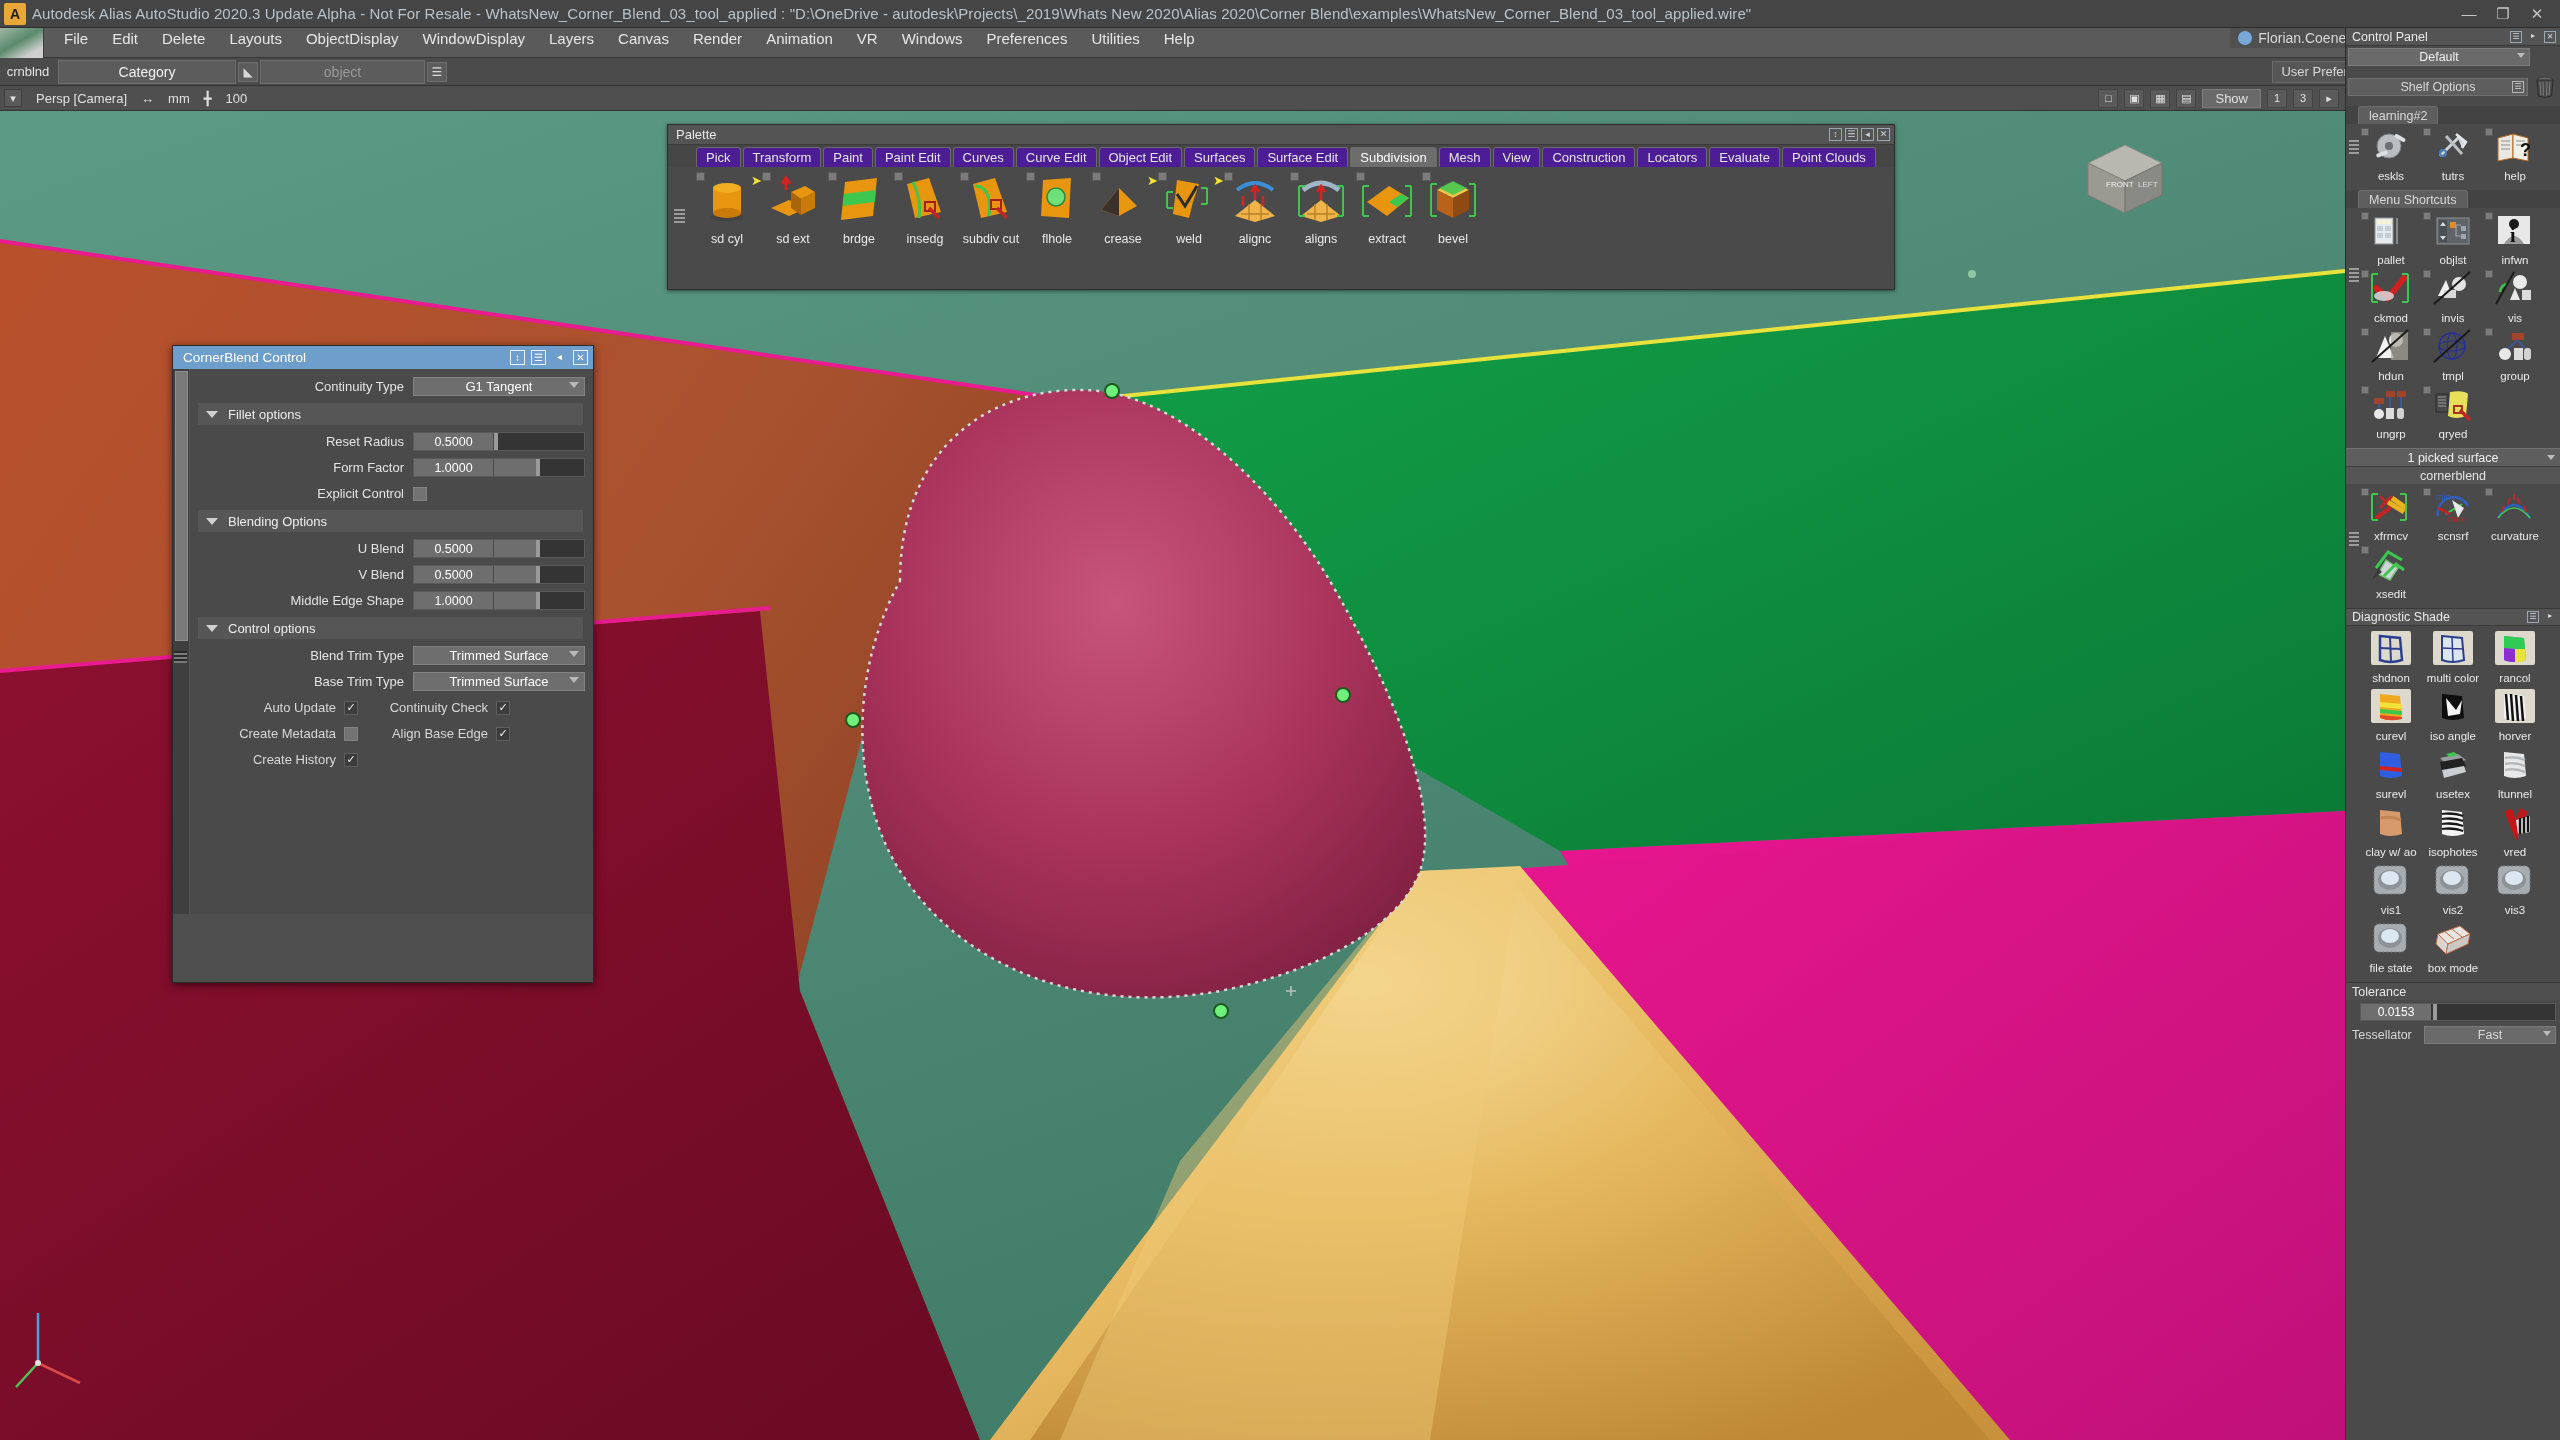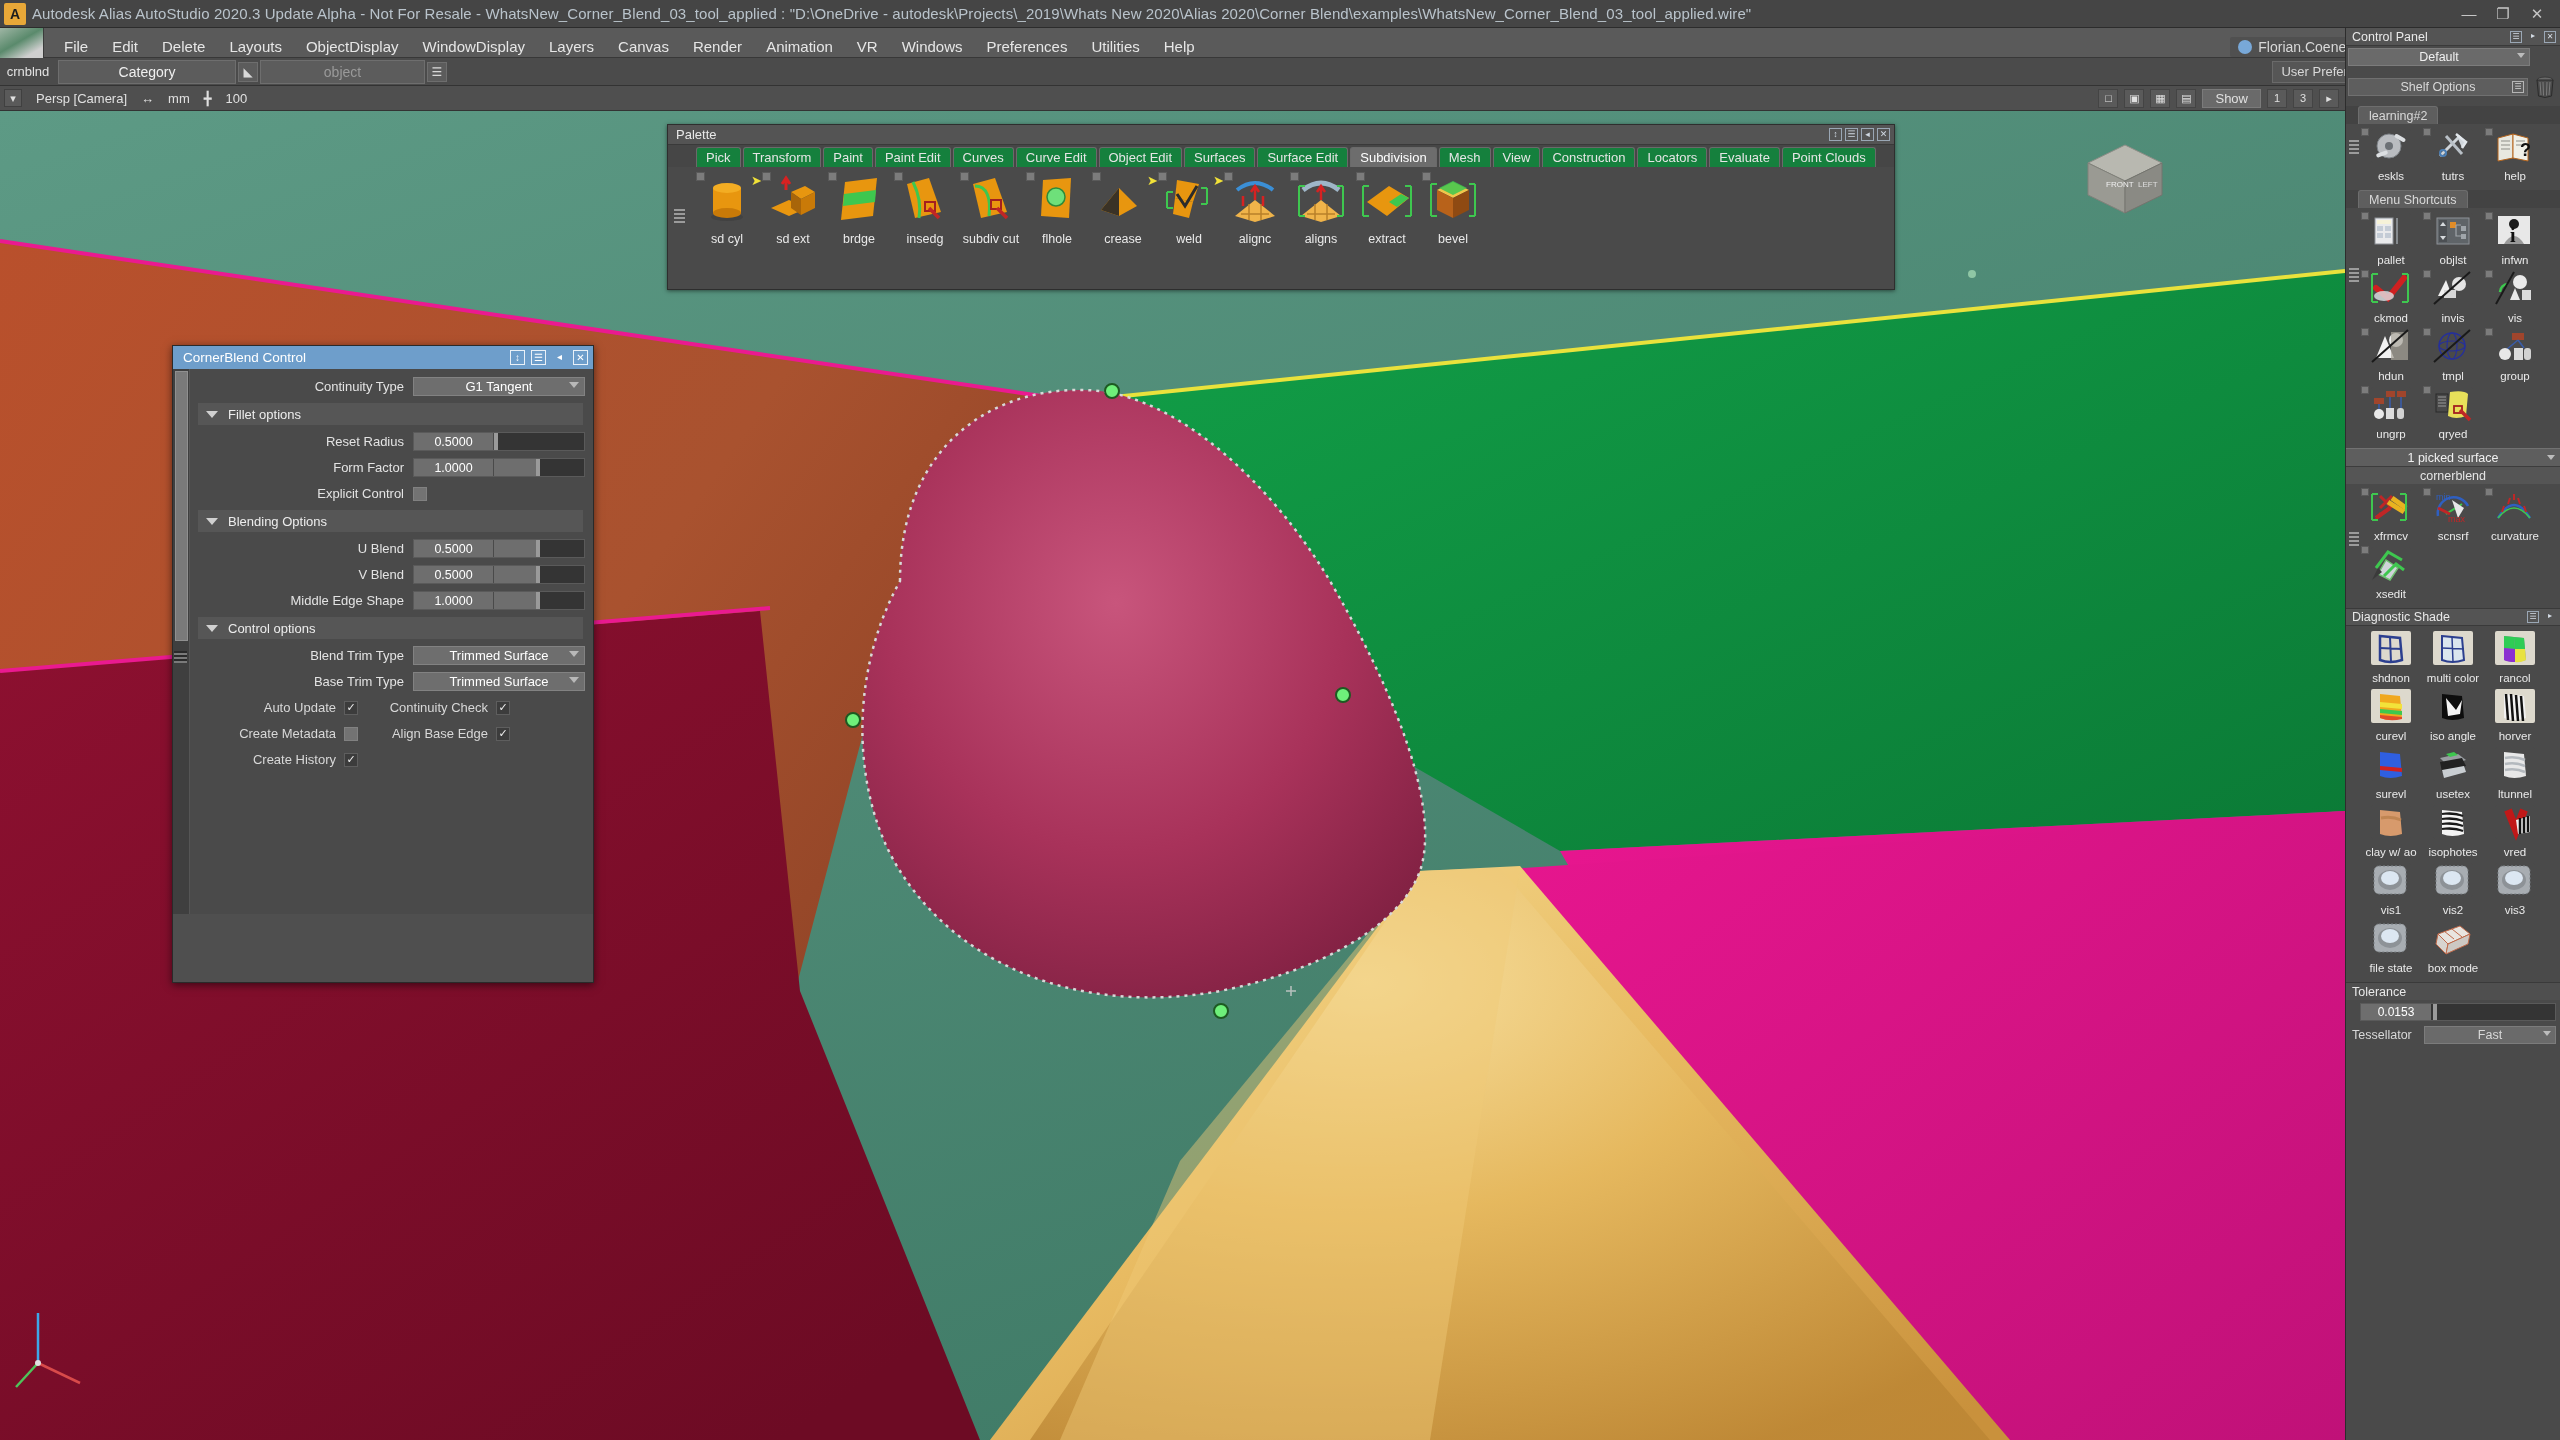--- a/index.html
+++ b/index.html
@@ -24,21 +24,21 @@
     background: #e8a838; color: #1d1d1d; font-weight: bold; font-size: 14px;
     display: flex; align-items: center; justify-content: center; border-radius: 2px;
   }
   .title-text { font-size: 15px; color: #b9c3cb; white-space: nowrap; letter-spacing: .1px; }
   .title-btns { margin-left: auto; display: flex; align-items: center; gap: 16px; padding-right: 14px; }
   .title-btn { width: 18px; height: 18px; color: #c6c6c6; font-size: 15px; line-height: 18px; text-align: center; cursor: pointer;}
 
   
   .menubar {
     position: absolute; left: 0; top: 28px; width: 2368px; height: 30px;
-    background: #5a5a5a; display: flex; align-items: flex-end;
+    background: #5a5a5a; display: flex; align-items: flex-start;
     border-bottom: 1px solid #383838;
   }
   .app-icon-box {
     position: absolute; left: 0; top: 28px; width: 44px; height: 30px;
     background: linear-gradient(150deg,#9fb6a5,#5a8a6c 45%,#cfcfcf 80%);
     border-right: 1px solid #3b3b3b;
   }
   .menu-items { display: flex; margin-left: 52px; gap: 0px; }
   .menu-item {
     font-size: 15px; color: #e6e6e6; padding: 2px 12px; cursor: pointer; white-space: nowrap;
@@ -106,21 +106,21 @@
     box-shadow: 0 1px 4px rgba(0,0,0,.5);
   }
   .pal-title {
     height: 20px; background: #545454; display:flex; align-items:center;
     padding-left: 8px; font-size:13px; color:#e8e8e8; border-bottom:1px solid #3a3a3a;
   }
   .pal-title-btns { margin-left:auto; display:flex; gap:3px; padding-right:4px; }
   .ptb { width:13px;height:13px;border:1px solid #9aa7b5;color:#cfd8e2;font-size:9px;line-height:11px;text-align:center;}
   .pal-tabs { display:flex; align-items:flex-end; height: 22px; padding-left: 28px; background:#464646; gap:2px;}
   .pal-tab {
-    height: 20px; padding: 0 9px; background:#15803d; border:1px solid #6a6a6a; border-bottom:none;
+    height: 20px; padding: 0 9px; background:#4c1d95; border:1px solid #6a6a6a; border-bottom:none;
     font-size:13px; color:#e5e5e5; display:flex; align-items:center; white-space:nowrap;
     border-radius: 3px 3px 0 0; cursor:pointer;
   }
   .pal-tab.active { background:#6d6d6d; color:#fff; }
   .pal-body { position:relative; height: 122px; background:#4a4a4a; display:flex; padding-left: 26px; padding-top: 5px; }
   .pal-grip { position:absolute; left:6px; top:42px; width:11px; height:16px;
               background: repeating-linear-gradient(#9b9b9b 0 2px,#4a4a4a 2px 4px); }
   .tool {
     width: 66px; display:flex; flex-direction:column; align-items:center; position:relative; cursor:pointer;
   }

